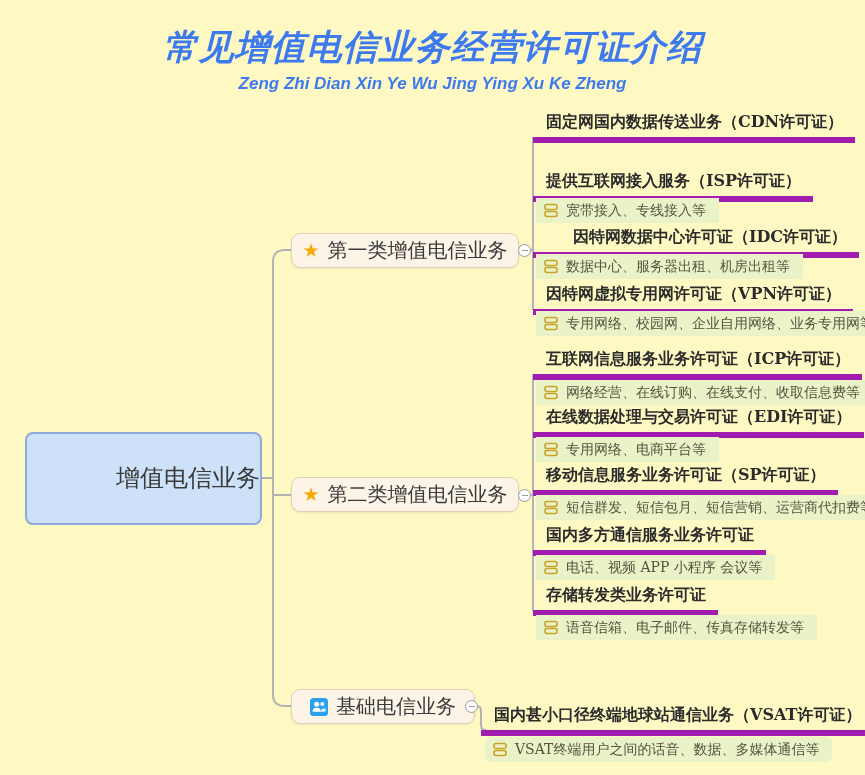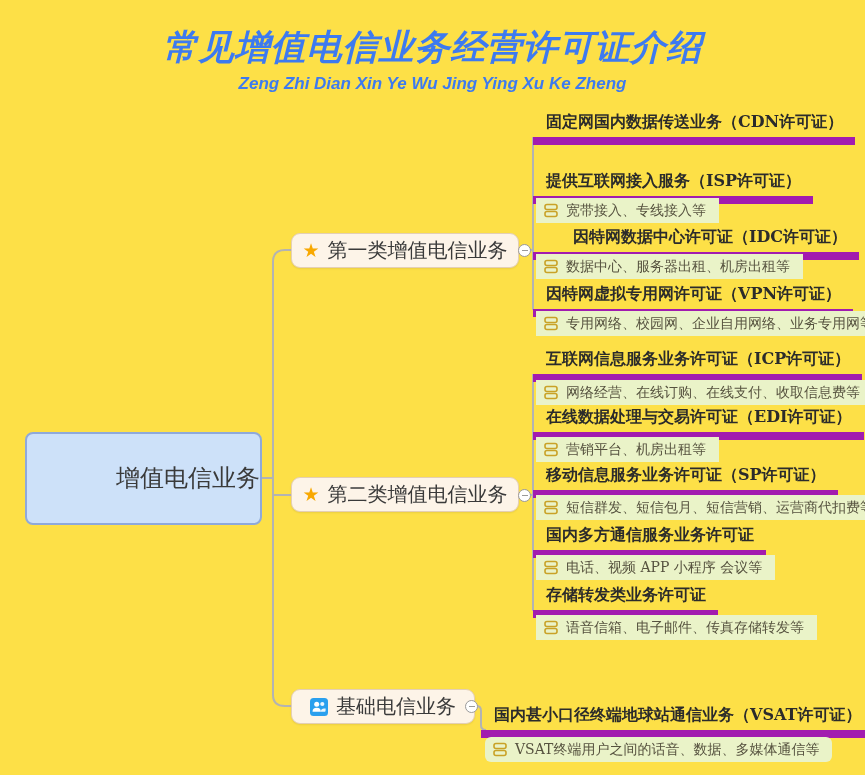--- a/index.html
+++ b/index.html
@@ -1,16 +1,16 @@
 <!DOCTYPE html>
 <html><head>
 <meta charset="utf-8">
 <style>
   html,body{margin:0;padding:0;background:#ffffff;}
-  .canvas{position:relative;width:865px;height:775px;background:#fde047;overflow:hidden;
+  .canvas{position:relative;width:865px;height:775px;background:#fef9c3;overflow:hidden;
           font-family:"DejaVu Serif", serif;text-decoration:underline;}
   svg.connectors{position:absolute;left:0;top:0;width:865px;height:775px;pointer-events:none;}
 
   .title{position:absolute;top:24px;left:0;width:100%;text-align:center;
          font-family:"Liberation Sans", sans-serif;font-weight:bold;font-style:italic;
          font-size:35px;color:#3d7af0;letter-spacing:1px;}
   .subtitle{position:absolute;top:74px;left:0;width:100%;text-align:center;
             font-family:"Liberation Sans", sans-serif;font-weight:bold;font-style:italic;
             font-size:17px;color:#3d7af0;}
 
@@ -24,21 +24,21 @@
           display:flex;align-items:center;justify-content:center;gap:8px;
           font-size:20px;color:#3a3a3a;box-shadow:0 1px 2px rgba(0,0,0,0.08);}
   .branch-1{left:291px;top:233px;width:228px;}
   .branch-2{left:291px;top:477px;width:228px;}
   .branch-3{left:291px;top:689px;width:184px;}
   .star{color:#f8a800;font-size:19px;line-height:1;}
 
   .users-badge{width:18px;height:18px;display:inline-flex;}
 
   .license{position:absolute;white-space:nowrap;font-size:16px;font-weight:600;color:#2b2b2b;
-           padding:0 12px 5px 13px;line-height:20px;border-bottom:8px solid #a21caf;}
+           padding:0 12px 5px 13px;line-height:20px;border-bottom:6px solid #a21caf;}
   .note{position:absolute;white-space:nowrap;display:inline-flex;align-items:center;gap:8px;
         background:#eaf3c8;padding:4px 13px 4px 8px;font-size:14px;color:#56523f;line-height:17px;}
   .note svg{flex:0 0 auto;}
 
   .collapse{position:absolute;width:11px;height:11px;border-radius:50%;background:#fff;
             border:1px solid #9a9a9a;display:flex;align-items:center;justify-content:center;}
   .collapse .minus{display:block;width:6px;height:1.5px;background:#9a9a9a;}
 </style>
 </head>
 <body>
@@ -132,21 +132,21 @@
       </svg>
     <span>网络经营、在线订购、在线支付、收取信息费等</span>
   </div>
 
   <div class="license" style="left:533px;top:407px;">在线数据处理与交易许可证（EDI许可证）</div>
   <div class="note" style="left:536px;top:437px;">
     <svg width="14" height="15" viewBox="0 0 14 15">
         <rect x="1" y="1.5" width="12" height="5" rx="2" fill="none" stroke="#c9a227" stroke-width="1.6"></rect>
         <rect x="1" y="8.5" width="12" height="5" rx="2" fill="none" stroke="#c9a227" stroke-width="1.6"></rect>
       </svg>
-    <span>营销平台、机房出租等</span>
+    <span>专用网络、电商平台等</span>
   </div>
 
   <div class="license" style="left:533px;top:465px;">移动信息服务业务许可证（SP许可证）</div>
   <div class="note" style="left:536px;top:495px;">
     <svg width="14" height="15" viewBox="0 0 14 15">
         <rect x="1" y="1.5" width="12" height="5" rx="2" fill="none" stroke="#c9a227" stroke-width="1.6"></rect>
         <rect x="1" y="8.5" width="12" height="5" rx="2" fill="none" stroke="#c9a227" stroke-width="1.6"></rect>
       </svg>
     <span>短信群发、短信包月、短信营销、运营商代扣费等</span>
   </div>

